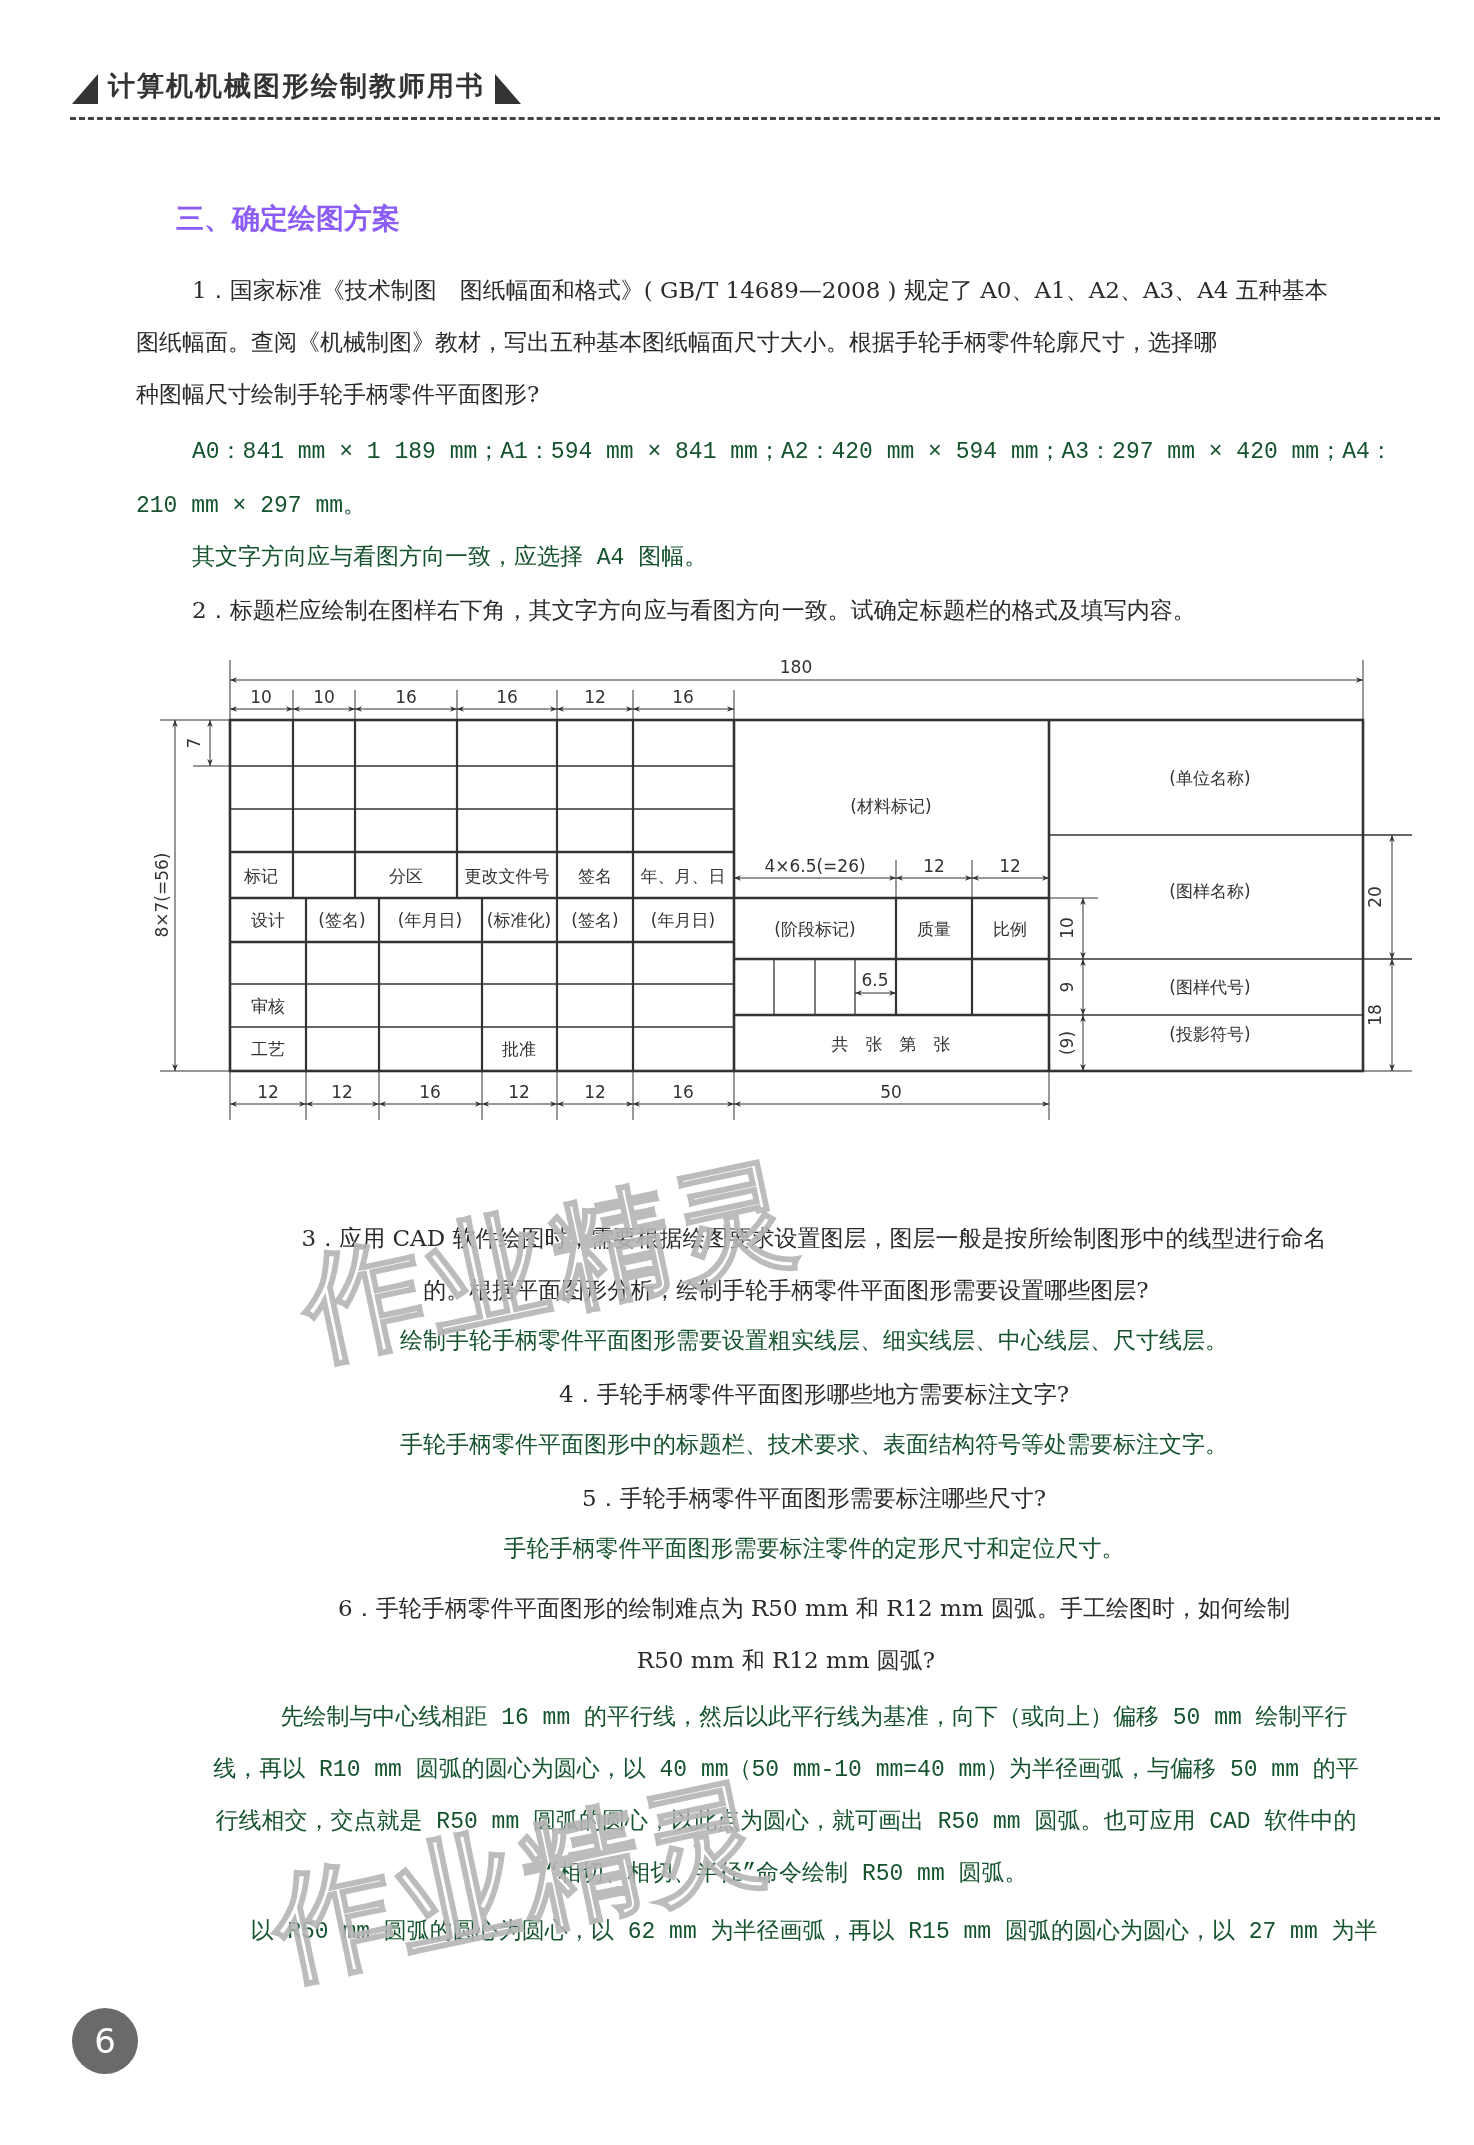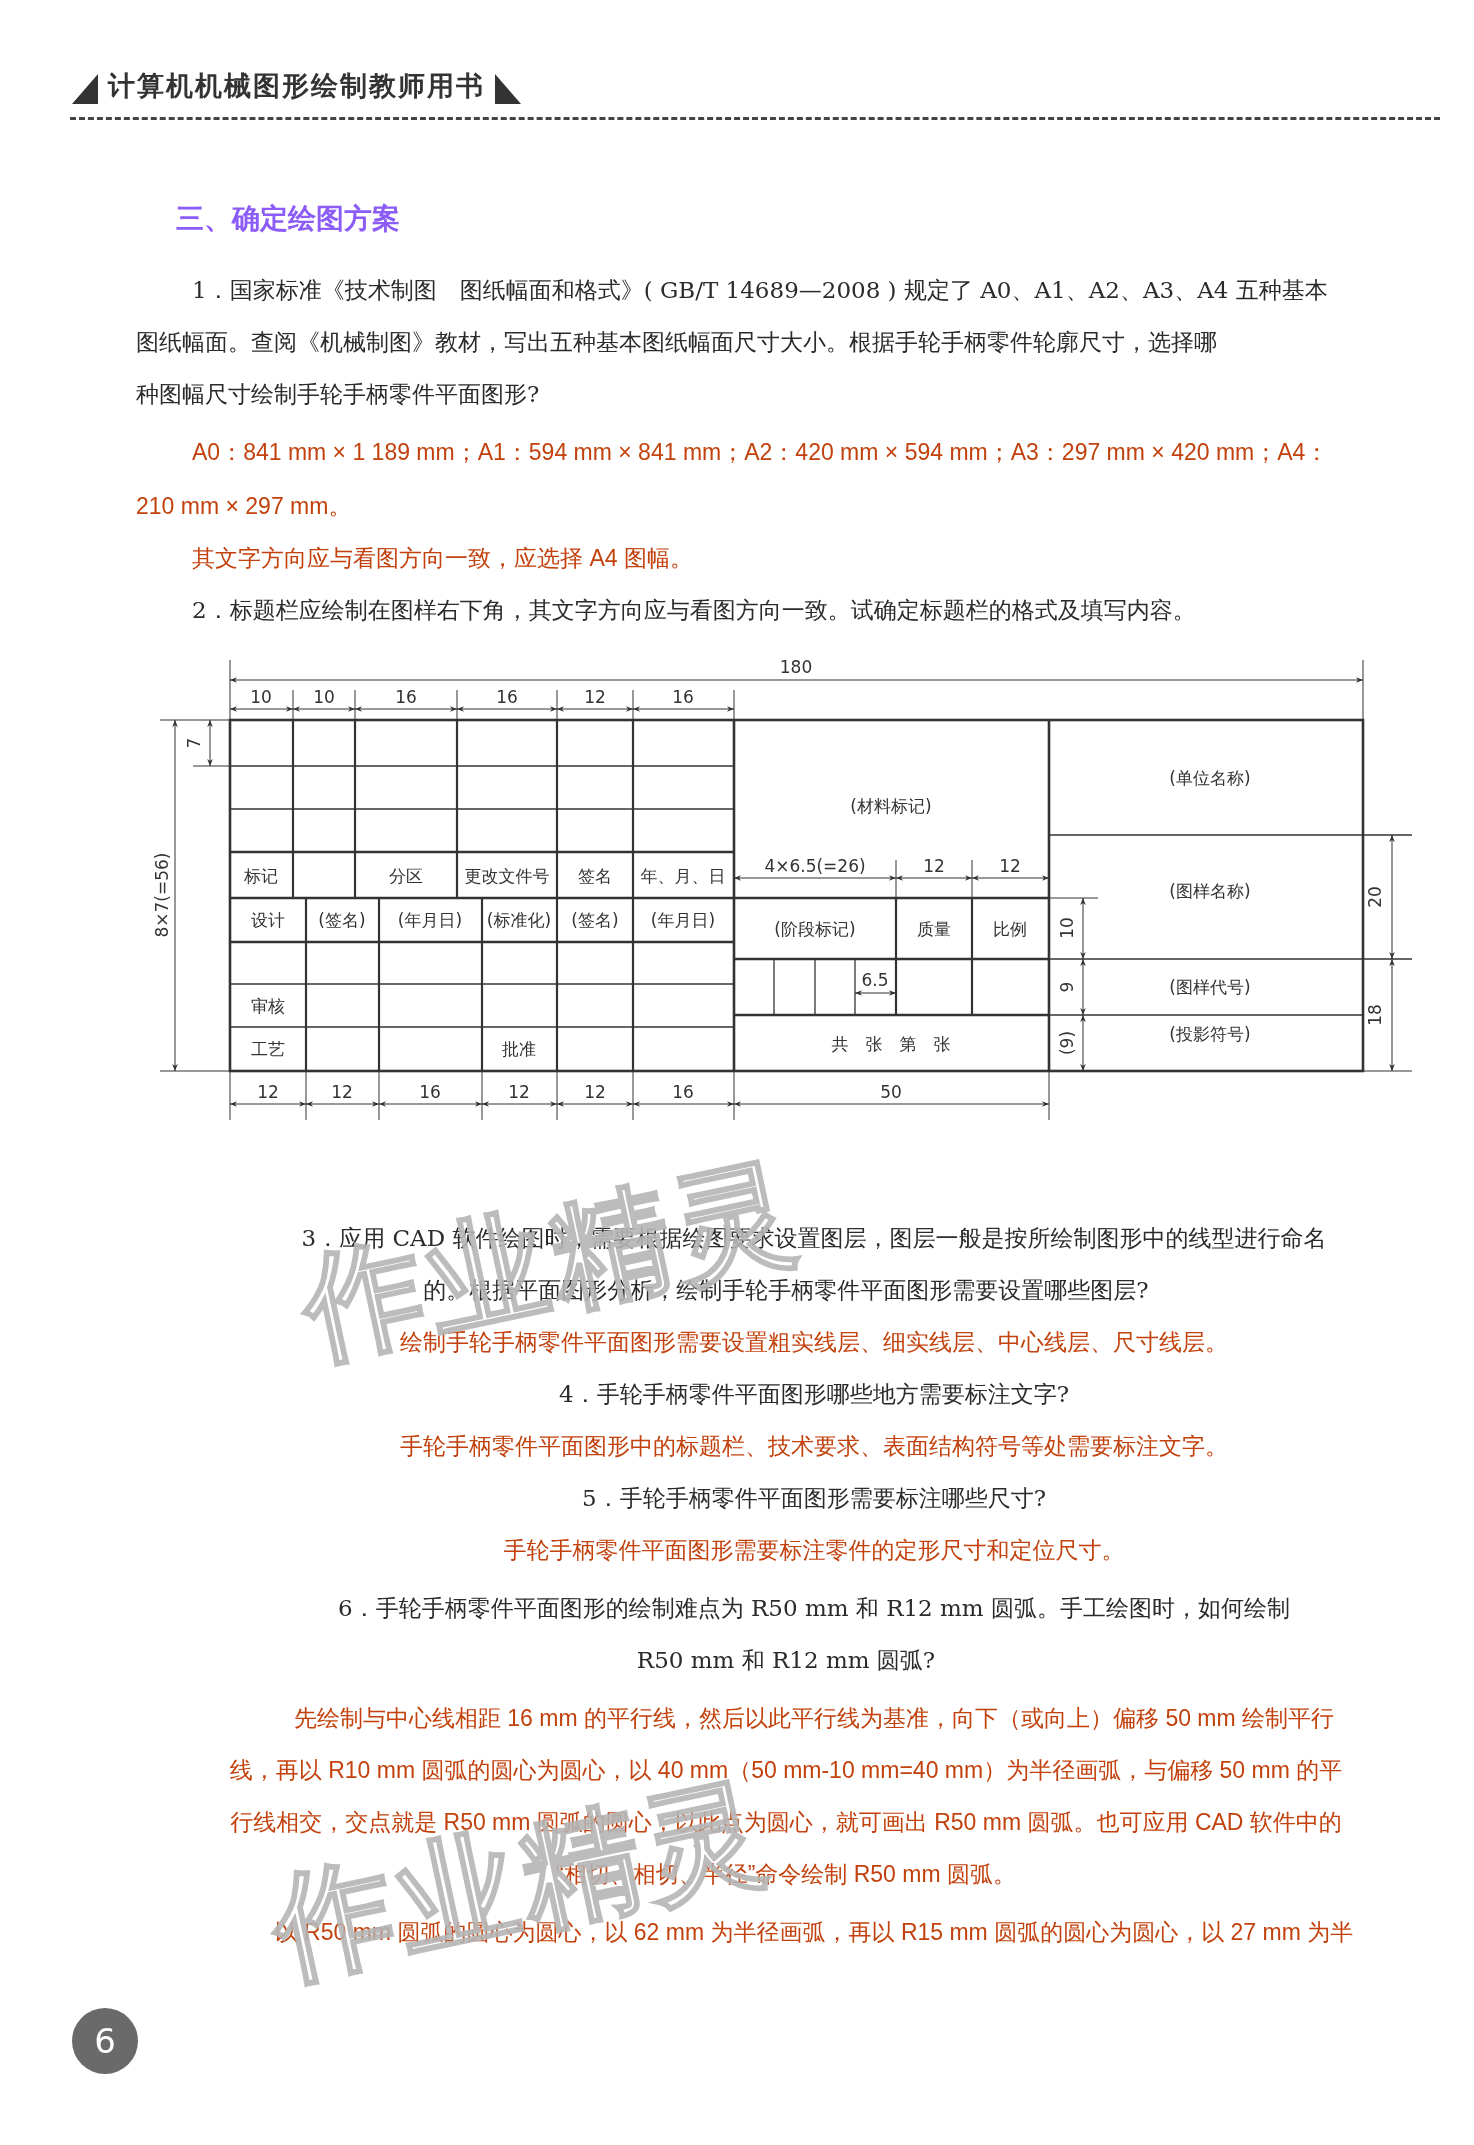--- a/index.html
+++ b/index.html
@@ -6,21 +6,21 @@
   body{width:1474px;height:2145px;position:relative;overflow:hidden;color:#222;
        font-family:"DejaVu Serif","Liberation Serif",serif;}
   .header{position:absolute;left:72px;top:64px;height:40px;display:flex;align-items:flex-end;}
   .tri-left{width:0;height:0;border-left:26px solid transparent;border-bottom:30px solid #333;margin-right:10px;}
   .tri-right{width:0;height:0;border-right:26px solid transparent;border-bottom:30px solid #333;margin-left:10px;}
   .header-title{font-family:"DejaVu Sans","Liberation Sans",sans-serif;font-size:27px;font-weight:bold;color:#333;letter-spacing:2px;}
   .dash-rule{position:absolute;left:70px;right:34px;top:117px;border-top:3px dashed #444;}
   .section-title{position:absolute;left:176px;top:200px;font-size:28px;font-weight:bold;color:#8b5cf6;}
   .para{position:absolute;left:136px;width:1300px;font-size:23px;line-height:52px;color:#2b2b2b;}
   .para .ind{padding-left:56px;}
-  .ans{font-family:Liberation Sans, sans-serif;color:#c2410c;}
+  .ans{font-family:Liberation Mono, monospace;color:#14532d;}
   .page-num{position:absolute;left:72px;top:2008px;width:66px;height:66px;border-radius:50%;background:#6a6a6a;
             color:#fff;font-family:"DejaVu Sans","Liberation Sans",sans-serif;font-size:34px;line-height:66px;text-align:center;}
   svg text{font-family:"DejaVu Sans","Liberation Sans",sans-serif;fill:#333;}
   .wm{position:absolute;font-family:"DejaVu Sans","Liberation Sans",sans-serif;font-weight:bold;font-size:120px;
       color:transparent;-webkit-text-stroke:2px #b5b5b5;transform:rotate(-12deg);letter-spacing:6px;opacity:.9;}
 </style>
 </head>
 <body>
 
 <div class="header">

